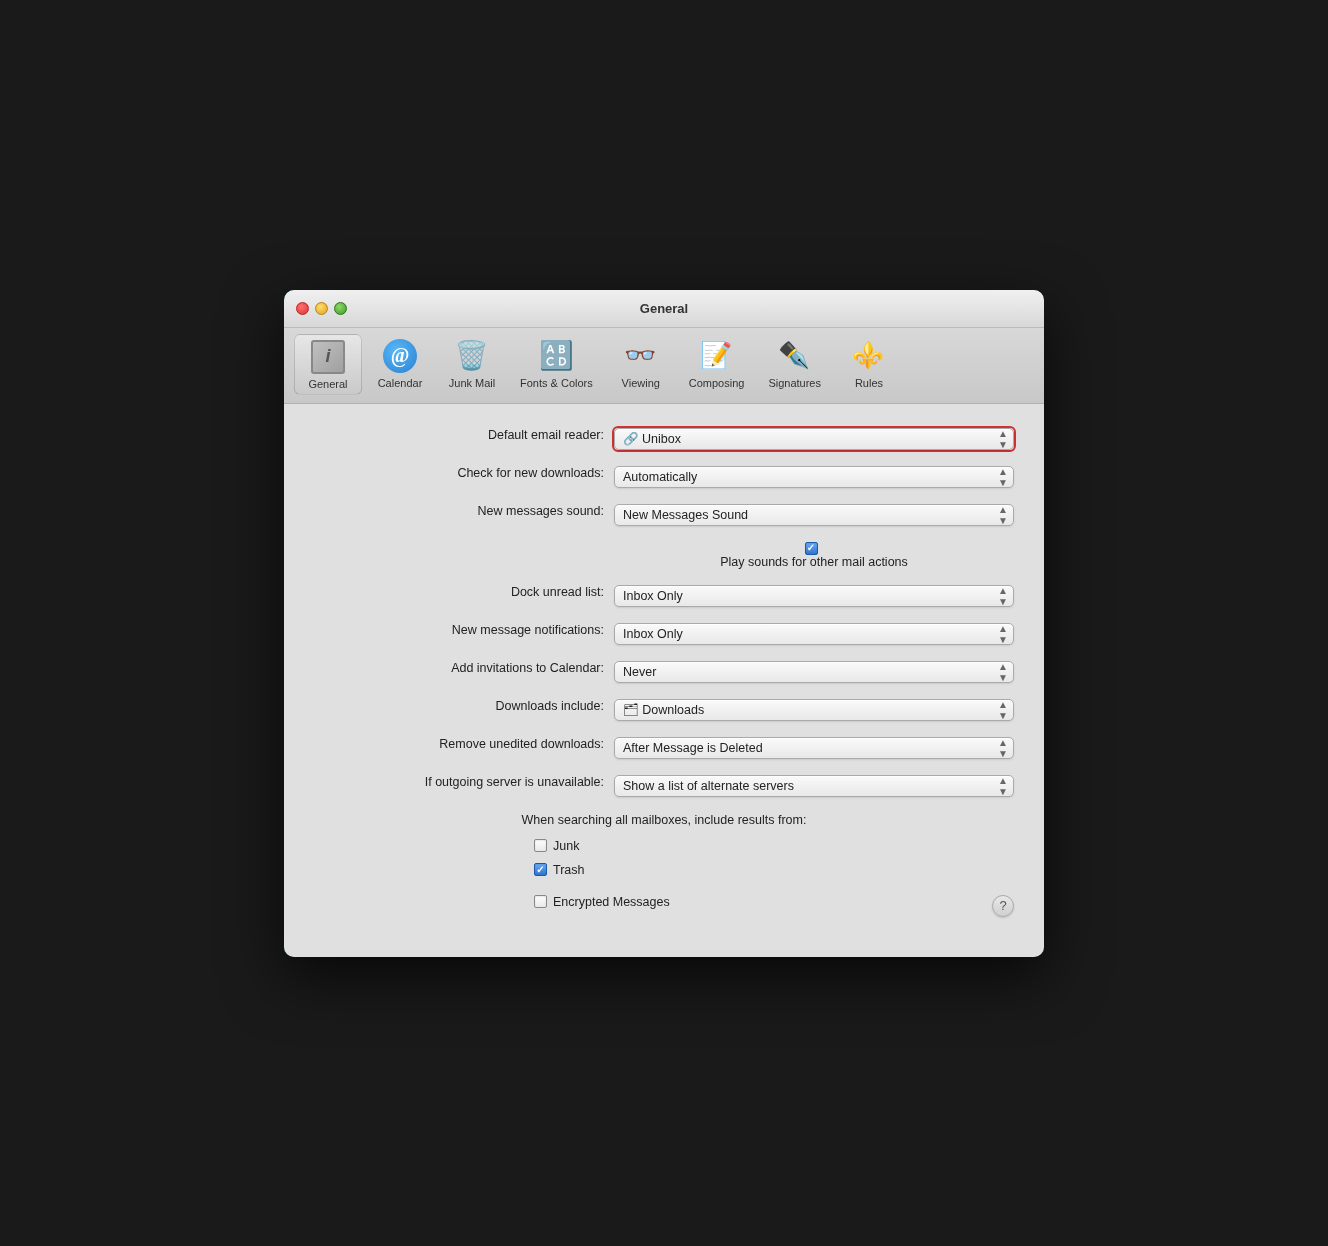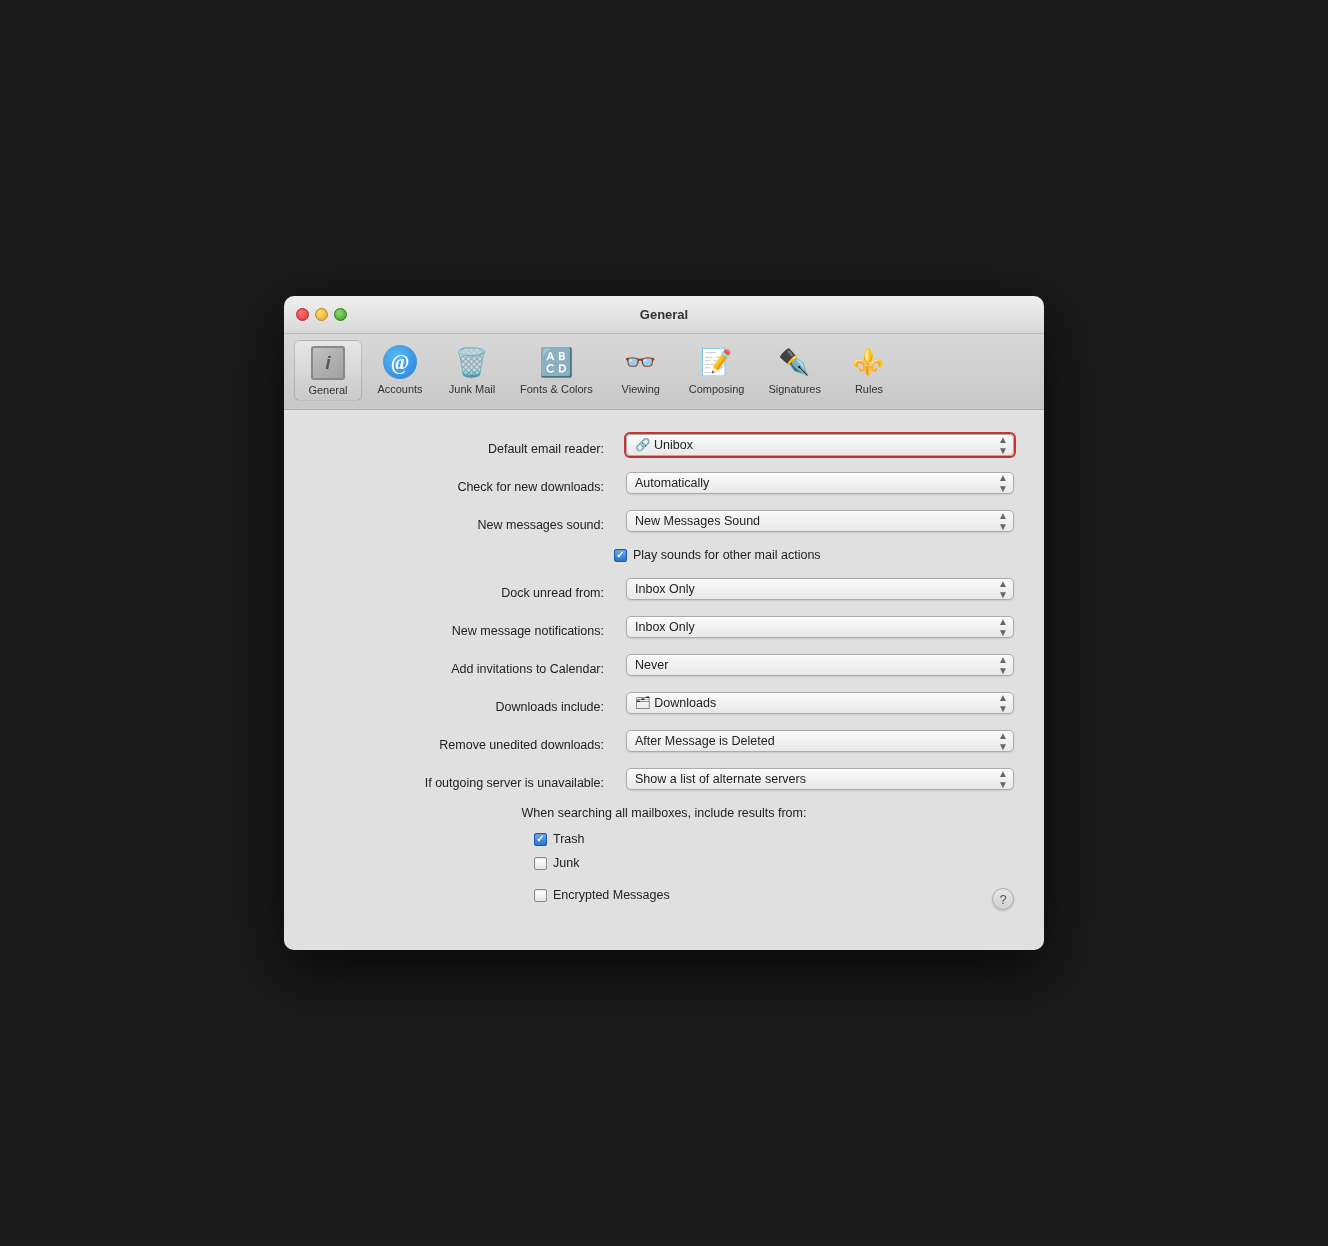--- a/index.html
+++ b/index.html
@@ -123,23 +123,22 @@
       font-family: Georgia, serif;
     }
 
     .content {
       background: #e0e0e0;
       padding: 24px 30px 30px;
     }
 
     .form-row {
       display: flex;
-      align-items: flex-end;
+      align-items: flex-start;
       margin-bottom: 16px;
-      gap: 12px;
     }
 
     .form-label {
       text-align: right;
       font-size: 12.5px;
       color: #222;
       padding-right: 10px;
       flex-shrink: 0;
       width: 300px;
     }
@@ -187,20 +186,21 @@
     .default-email-row .select-wrapper {
       outline: 2px solid #cc3333;
       border-radius: 4px;
     }
 
     .checkbox-row {
       display: flex;
       align-items: center;
       margin-bottom: 16px;
       padding-left: 300px;
+      flex-direction: column;
     }
 
     .mac-checkbox {
       width: 13px;
       height: 13px;
       border: 1px solid #888;
       border-radius: 2px;
       background: linear-gradient(to bottom, #fff, #e8e8e8);
       display: flex;
       align-items: center;
@@ -281,21 +281,21 @@
       <div class="toolbar-icon">
         <div class="icon-general"></div>
       </div>
       <span class="toolbar-label">General</span>
     </div>
 
     <div class="toolbar-item">
       <div class="toolbar-icon">
         <div class="icon-accounts">@</div>
       </div>
-      <span class="toolbar-label">Accounts</span>
+      <span class="toolbar-label">Calendar</span>
     </div>
 
     <div class="toolbar-item">
       <div class="toolbar-icon">
         <span style="font-size:28px;">🗑️</span>
       </div>
       <span class="toolbar-label">Junk Mail</span>
     </div>
 
     <div class="toolbar-item">
@@ -391,21 +391,21 @@
         </div>
       </div>
     </div>
 
     <div class="checkbox-row">
       <div class="mac-checkbox checked"></div>
       <span class="checkbox-label">Play sounds for other mail actions</span>
     </div>
 
     <div class="form-row">
-      <span class="form-label">Dock unread from:</span>
+      <span class="form-label">Dock unread list:</span>
       <div class="form-control-wrap">
         <div class="select-wrapper">
           <select class="mac-select">
             <option>Inbox Only</option>
             <option>All Mailboxes</option>
             <option>None</option>
           </select>
           <div class="select-arrow">
             <span>▲</span>
               <span>▼</span>
@@ -495,27 +495,27 @@
             <span>▲</span>
               <span>▼</span>
           </div>
         </div>
       </div>
     </div>
 
     <div class="section-title">When searching all mailboxes, include results from:</div>
 
     <div class="checkbox-indent-row">
+      <div class="mac-checkbox"></div>
+      <span class="checkbox-label">Junk</span>
+    </div>
+
+    <div class="checkbox-indent-row">
       <div class="mac-checkbox checked"></div>
       <span class="checkbox-label">Trash</span>
-    </div>
-
-    <div class="checkbox-indent-row">
-      <div class="mac-checkbox"></div>
-      <span class="checkbox-label">Junk</span>
     </div>
 
     <div class="checkbox-indent-row" style="justify-content: flex-start;">
       <div style="display:flex; align-items:center;">
         <div class="mac-checkbox"></div>
         <span class="checkbox-label">Encrypted Messages</span>
       </div>
       <div class="help-button" style="margin-left: auto; margin-right: 0;">?</div>
     </div>
 

